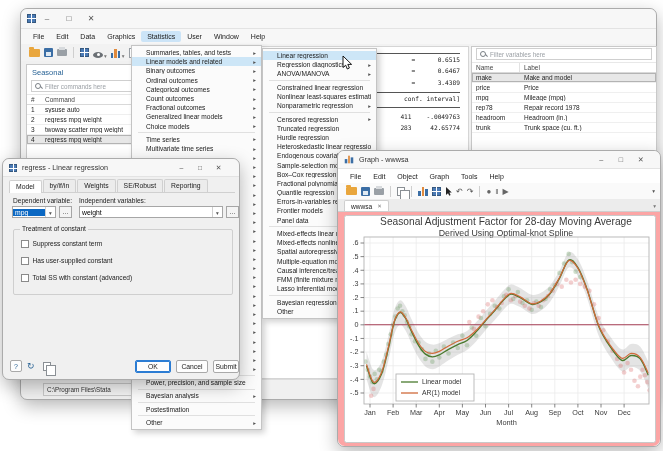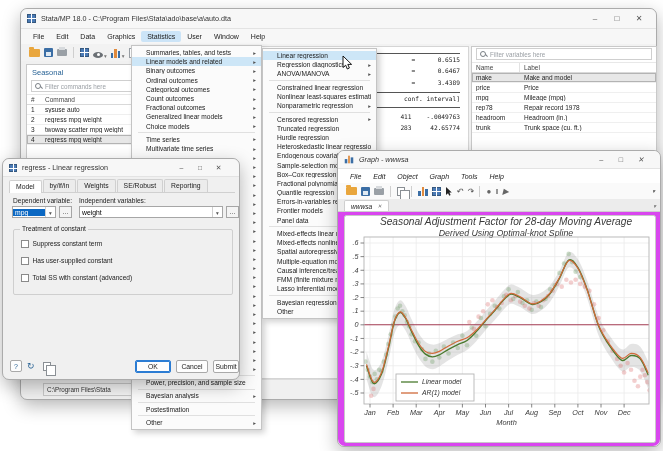--- a/index.html
+++ b/index.html
@@ -101,21 +101,20 @@
   #cursor{position:absolute;z-index:60;}
 </style>
 </head>
 <body>
 
 <div id="stage">
 
   <div class="win" id="main-win" style="left:20px;top:8px;width:637px;height:392px;z-index:1;">
     <div class="titlebar">
       <span class="i i-grid"></span>
-      <span class="t">Stata/MP 18.0 - C:\Program Files\Stata\ado\base\a\auto.dta</span>
       <span class="winctl">
         <span>–</span>
         <span>□</span>
         <span>✕</span>
       </span>
     </div>
     <div class="menubar" id="main-menubar">
         <div class="mi">File</div>
         <div class="mi">Edit</div>
         <div class="mi">Data</div>
@@ -537,21 +536,21 @@
       <div class="dmi">
         <span class="lbl">Bayesian regression</span>
         <span class="arr">▸</span>
       </div>
       <div class="dmi">
         <span class="lbl">Other</span>
         <span class="arr">▸</span>
       </div>
     </div>
 
-  <div class="win" style="left:337px;top:150px;width:324px;height:297px;z-index:20;background:#fff;font-style:italic;">
+  <div class="win" style="left:337px;top:150px;width:324px;height:297px;z-index:20;background:#fff;">
     <div class="titlebar" style="height:18px;">
       <span class="i i-bars" style="transform:scale(.85);">
           <i></i>
           <i></i>
           <i></i>
         </span>
       <span class="t">Graph - wwwsa</span>
       <span class="winctl" style="transform:scale(.9);">
         <span>–</span>
         <span>□</span>
@@ -590,21 +589,21 @@
       <span class="glyph" style="color:#666;">▶</span>
       <span class="glyph" style="position:absolute;right:5px;font-size:5.5px;">▾</span>
     </div>
     <div class="tabbar">
       <div class="gtab">
         <span>wwwsa</span>
         <span class="x">✕</span>
       </div>
       <span class="tab-ovf">▾</span>
     </div>
-    <div id="chart-host" style="position:absolute;left:0;top:61px;width:322px;height:234px;background:#d946ef;border-radius:0 0 7px 7px;"><svg width="322" height="234" viewBox="0 0 322 234">
+    <div id="chart-host" style="position:absolute;left:0;top:61px;width:322px;height:234px;background:#fca5a5;border-radius:0 0 7px 7px;"><svg width="322" height="234" viewBox="0 0 322 234">
           <rect x="6.5" y="3.5" width="311" height="227" rx="2" fill="#fff" stroke="#c9c9c9" stroke-width="1"></rect>
           <text x="168" y="13" text-anchor="middle" font-size="10.2" fill="#3a3a3a" font-family="Liberation Sans, sans-serif">Seasonal Adjustment Factor for 28-day Moving Average</text>
           <text x="168" y="23.5" text-anchor="middle" font-size="8.8" fill="#3a3a3a" font-family="Liberation Sans, sans-serif">Derived Using Optimal-knot Spline</text>
           <line x1="32" y1="25" x2="32" y2="192" stroke="#ebebeb" stroke-width="0.8"></line>
           <line x1="55.1" y1="25" x2="55.1" y2="192" stroke="#ebebeb" stroke-width="0.8"></line>
           <line x1="78.2" y1="25" x2="78.2" y2="192" stroke="#ebebeb" stroke-width="0.8"></line>
           <line x1="101.30000000000001" y1="25" x2="101.30000000000001" y2="192" stroke="#ebebeb" stroke-width="0.8"></line>
           <line x1="124.4" y1="25" x2="124.4" y2="192" stroke="#ebebeb" stroke-width="0.8"></line>
           <line x1="147.5" y1="25" x2="147.5" y2="192" stroke="#ebebeb" stroke-width="0.8"></line>
           <line x1="170.60000000000002" y1="25" x2="170.60000000000002" y2="192" stroke="#ebebeb" stroke-width="0.8"></line>

